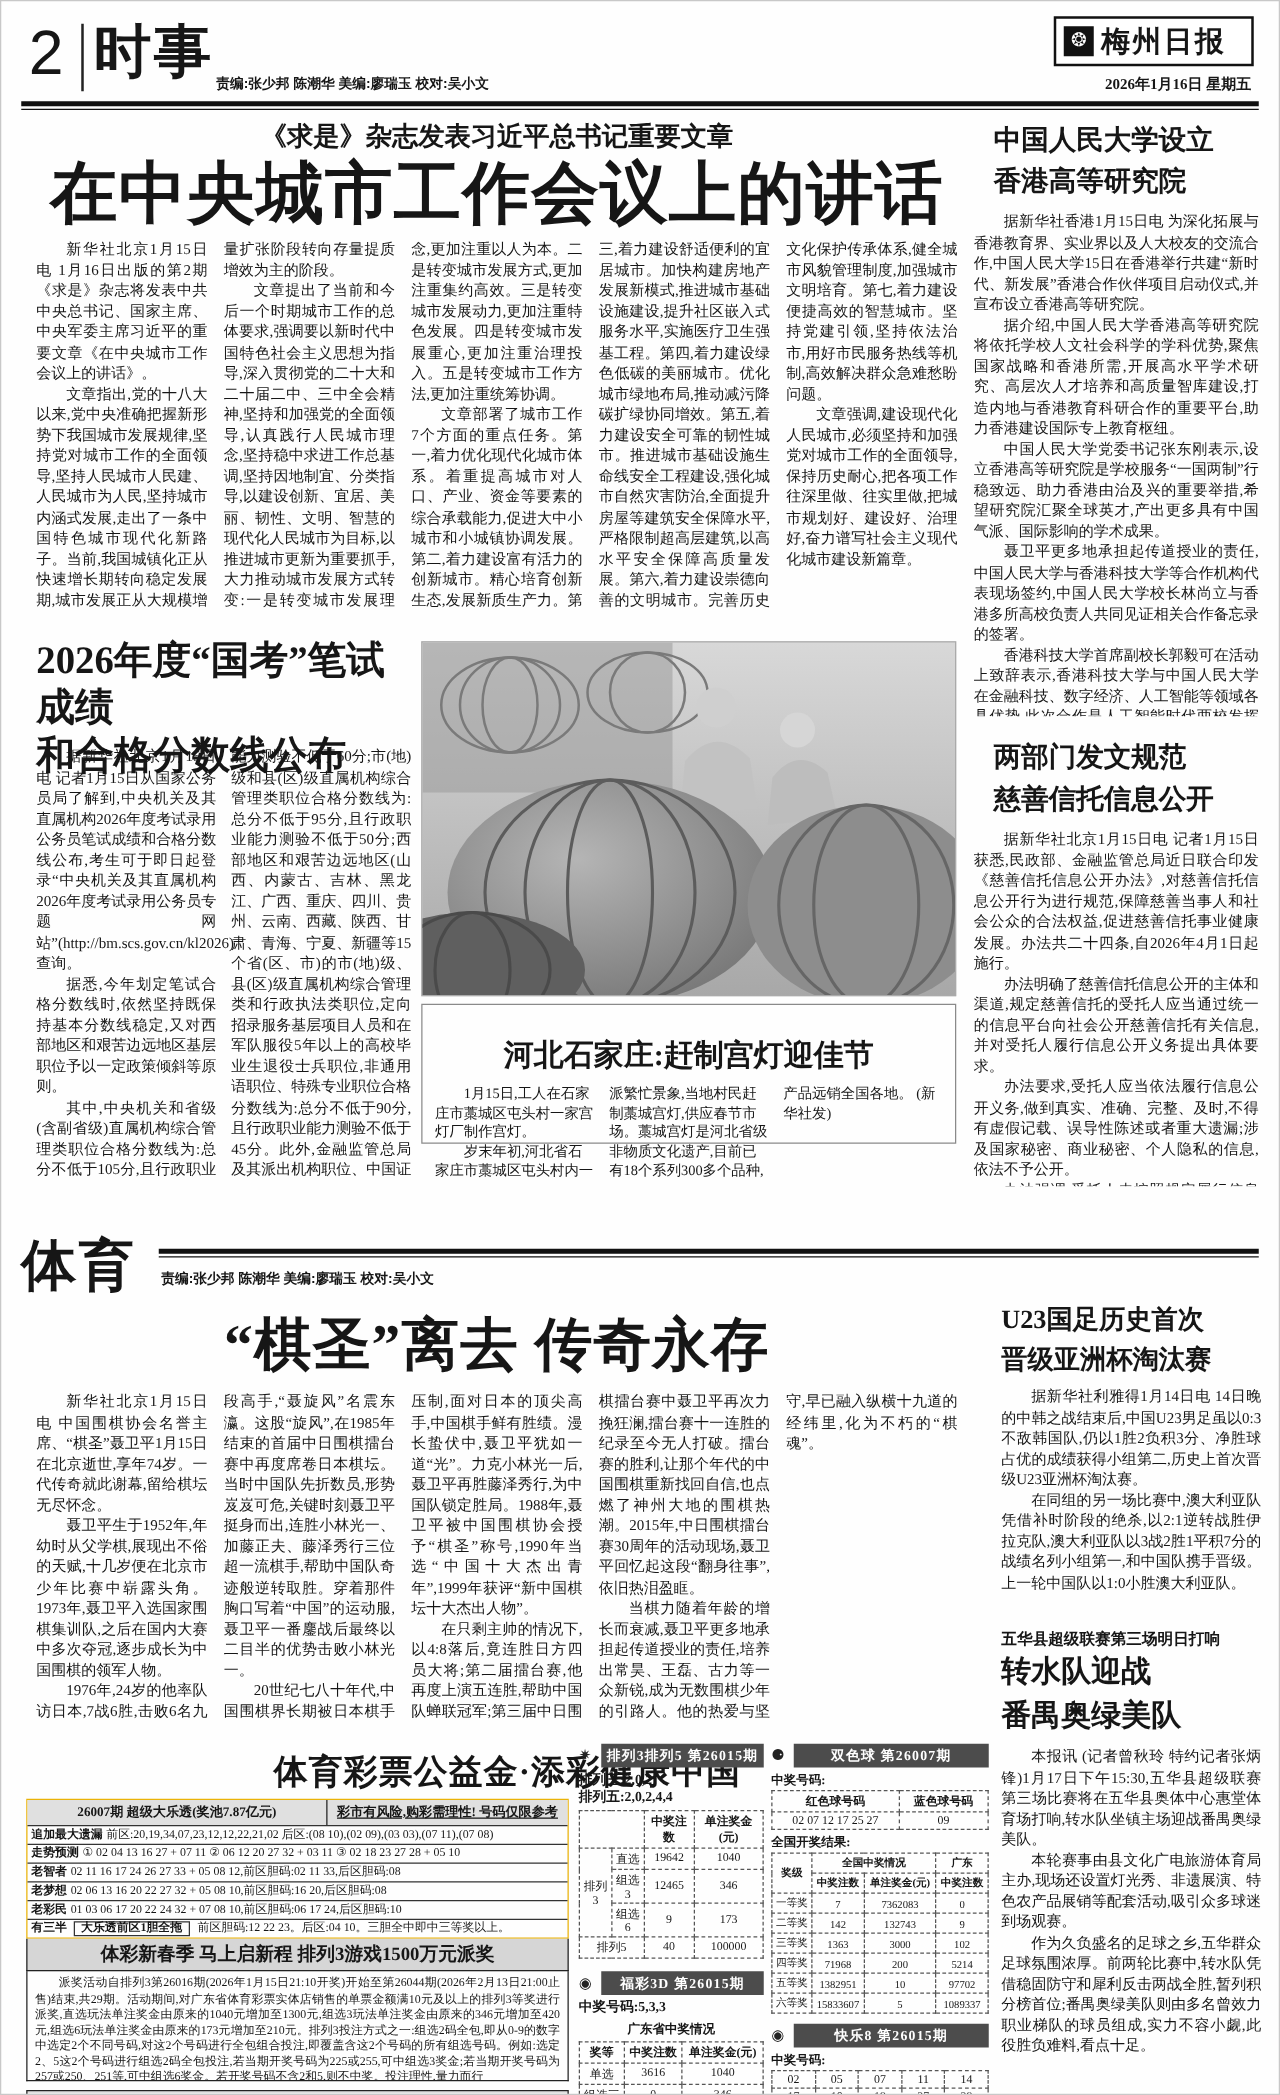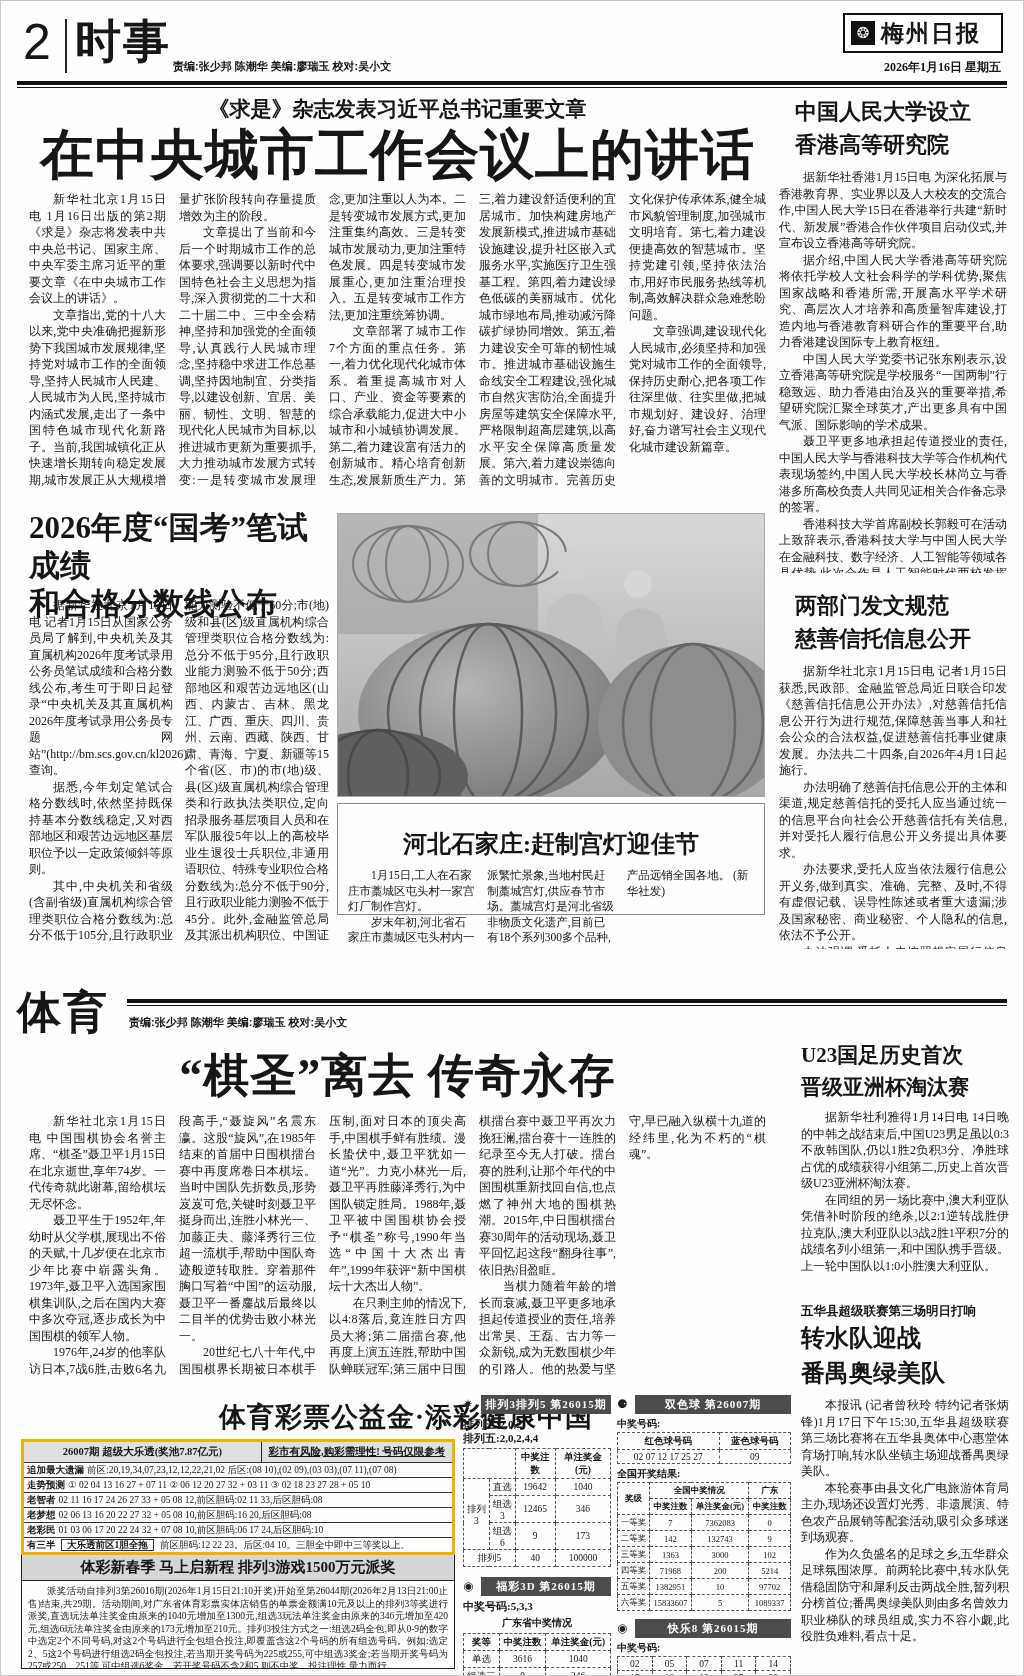--- a/index.html
+++ b/index.html
@@ -59,21 +59,21 @@
   .sp-body{left:28px;top:1112px;width:737px;height:280px;}
   .u23-headline{left:800px;top:1038px;width:208px;font-size:21px;line-height:32px;font-weight:bold;}
   .u23-body{left:800px;top:1108px;width:208px;height:188px;}
   .wh-kicker{left:800px;top:1302px;width:208px;font-size:12.5px;font-weight:bold;}
   .wh-headline{left:800px;top:1320px;width:208px;font-size:24px;line-height:35px;font-weight:bold;}
   .wh-body{left:800px;top:1396px;width:208px;height:264px;}
 
   
   .lot-title{left:20px;top:1398px;width:770px;text-align:center;font-size:27px;font-weight:bold;letter-spacing:1px;}
   .lot-left{left:20px;top:1438px;width:434px;font-size:9.5px;}
-  .dlt-table{border:3px solid #eab308;}
+  .dlt-table{border:1px solid #eab308;}
   .dlt-head{display:flex;background:#e0e0e0;font-weight:bold;font-size:10.5px;text-align:center;}
   .dlt-head>div{padding:3px 2px;}
   .dlt-head .dh-l{flex:1.25;border-right:1px solid #222;}
   .dlt-head .dh-r{flex:1;text-decoration:underline;}
   .dlt-row{border-top:1px solid #333;padding:1px 3px;line-height:12px;white-space:nowrap;overflow:hidden;}
   .dlt-row b{margin-right:3px;}
   .dlt-mid{border:1px solid #333;padding:0 5px;margin-right:4px;font-weight:bold;}
   .dlt-banner{border:1px solid #222;border-top:none;background:#d6d6d6;text-align:center;font-weight:bold;font-size:15px;padding:3px 0;}
   .dlt-fine{border:1px solid #222;border-top:none;padding:4px 6px;font-size:9.5px;line-height:12.5px;text-align:justify;height:88px;overflow:hidden;box-sizing:border-box;}
   .dlt-fine p{margin:0;text-indent:2em;}

